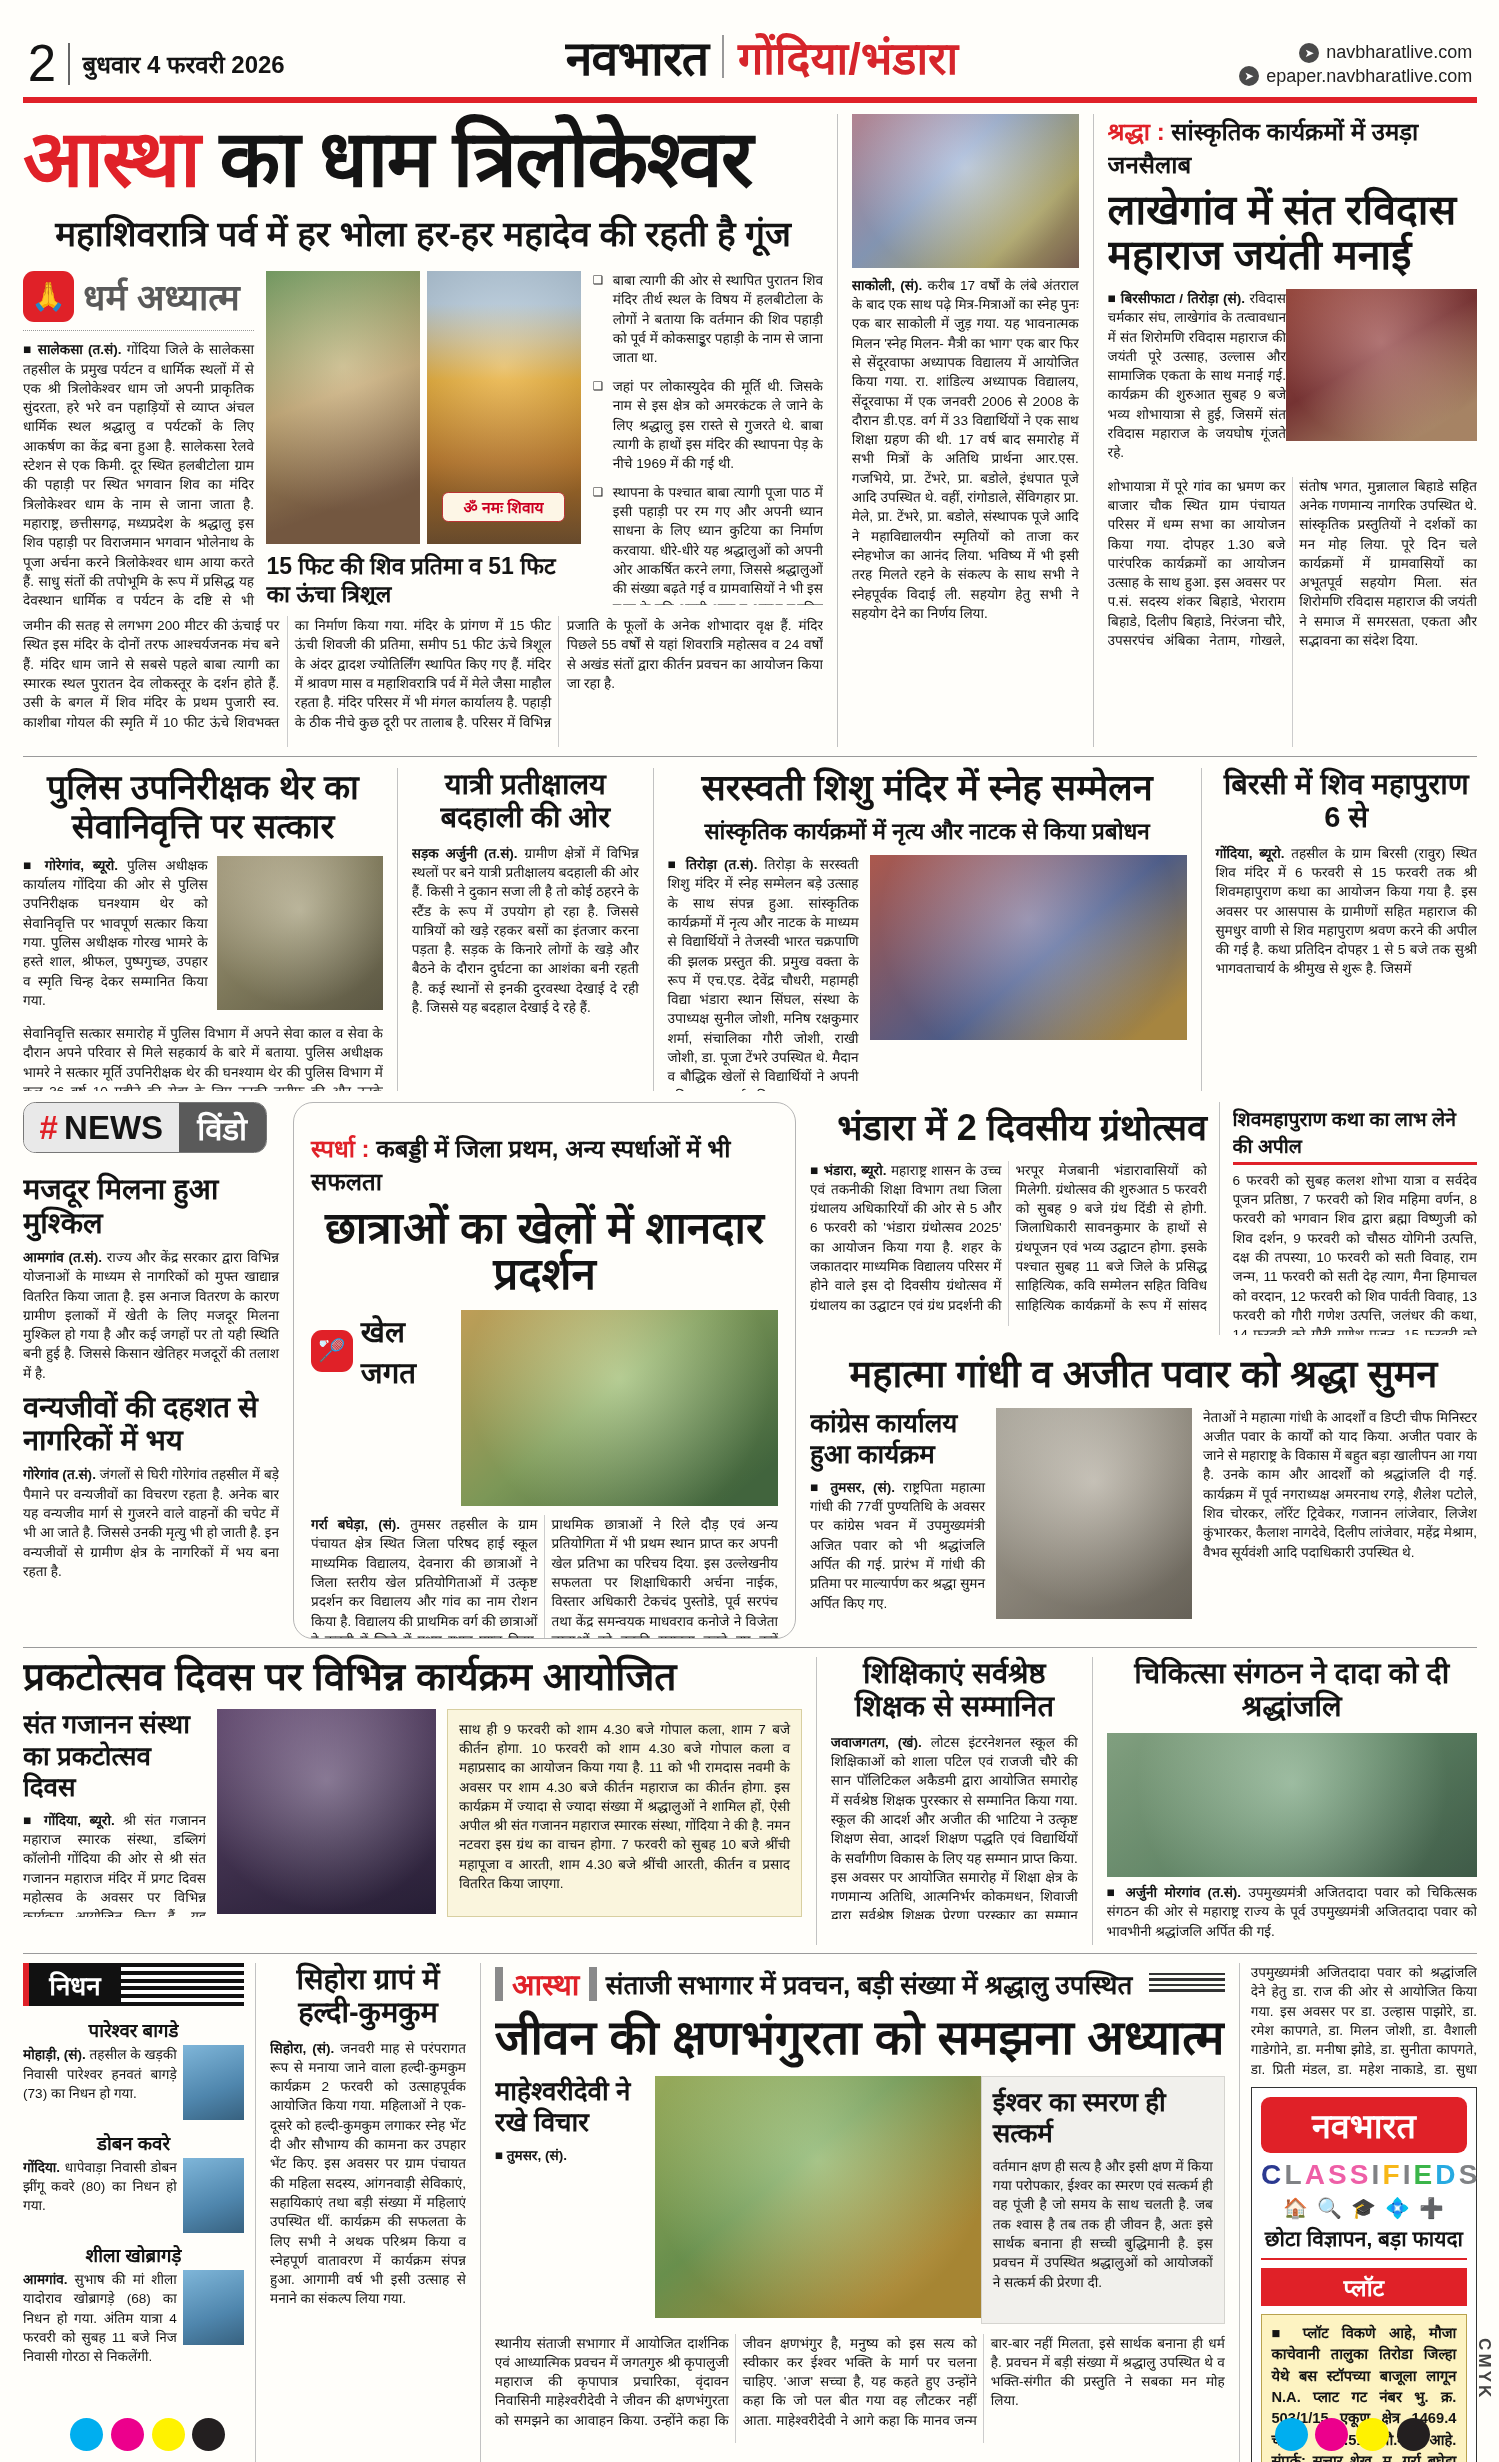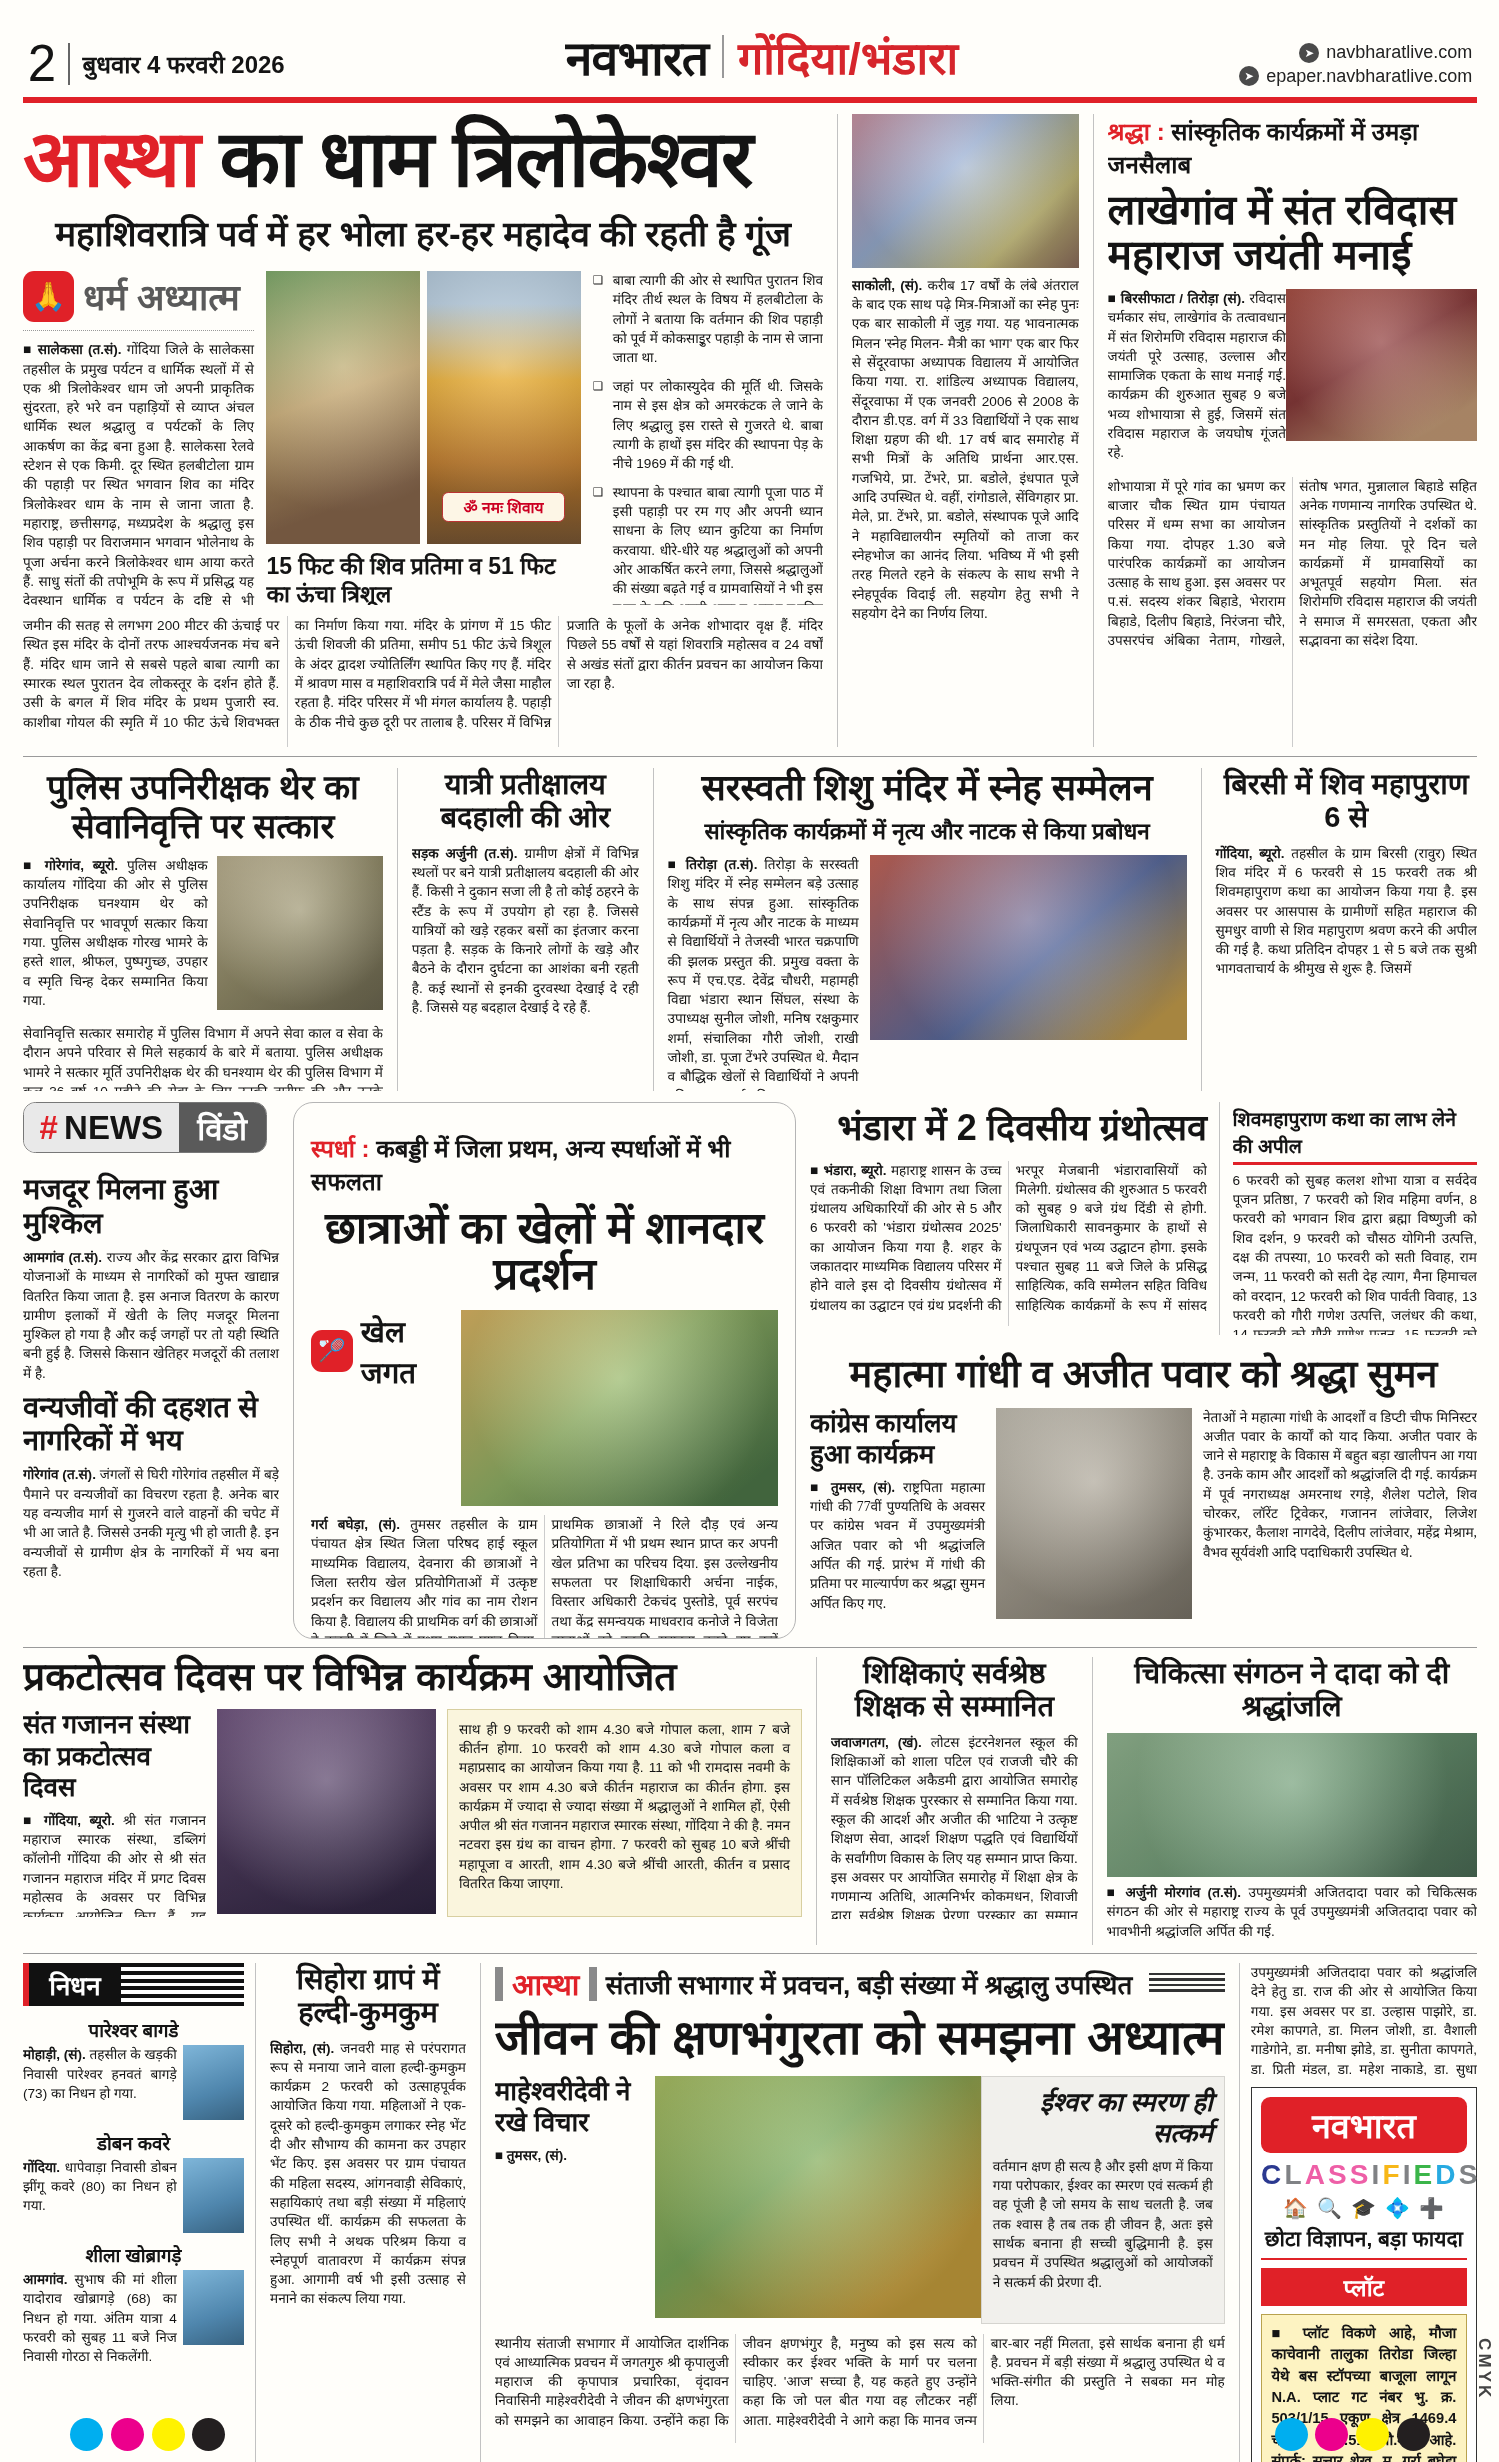--- a/index.html
+++ b/index.html
@@ -102,21 +102,21 @@
   .ph-sports { flex: 1; height: 196px; background: linear-gradient(140deg,#e9c06a,#97b86a 45%,#4f7a4a 90%); }
   .sp-body { height: 183px; overflow: hidden; }
   .right-region { flex: 1; display: flex; flex-direction: column; gap: 11px; overflow: hidden; }
   .rowA { display: flex; gap: 12.4px; height: 233px; overflow: hidden; }
   .granth { width: 397px; }
   .h-granth { font-size: 36px; font-weight: bold; text-align: right; margin-bottom: 9.3px; }
   .granth-body { height: 165px; overflow: hidden; }
   .birsi2 { flex: 1; overflow: hidden; }
   .gandhi { flex: 1; overflow: hidden; }
   .h-gandhi { font-size: 38px; font-weight: bold; text-align: center; margin-bottom: 9.3px; }
-  .gandhi-flex { display: flex; gap: 11px; font-family: Liberation Serif, serif; }
+  .gandhi-flex { display: flex; gap: 11px; }
   .gandhi-l { width: 175px; }
   .h4s { font-size: 26px; font-weight: bold; line-height: 1.2; margin-bottom: 7.8px; }
   .ph-gandhi { width: 196px; height: 211px; background: linear-gradient(140deg,#cfcabd,#a8a193 50%,#7c766a); }
 
   
   .band4 { border-top: 0.8px solid #9a9a9a; margin-top: 7.8px; height: 298px; overflow: hidden; padding-top: 9.3px; }
   .prakat { width: 779px; }
   .h-prakat { font-size: 39px; font-weight: bold; line-height: 1.05; margin-bottom: 11px; }
   .prakat-flex { display: flex; gap: 11px; height: 208px; overflow: hidden; }
   .prakat-c1 { width: 183px; }
@@ -480,21 +480,21 @@
       <div class="h-spirit">जीवन की क्षणभंगुरता को समझना अध्यात्म</div>
       <div class="spirit-flex">
         <div class="spirit-l">
           <div class="h4s">माहेश्वरीदेवी ने रखे विचार</div>
           <p class="body clip" style="height:183px;">
             <span class="byl">■ तुमसर, (सं).</span>
           </p>
         </div>
         <div class="ph ph-prav"></div>
         <div class="gray-box">
-          <div class="h4s" style="text-align:right;font-style:italic;">ईश्वर का स्मरण ही सत्कर्म</div>
+          <div class="h4s" style="text-align:left;">ईश्वर का स्मरण ही सत्कर्म</div>
           <p class="body">वर्तमान क्षण ही सत्य है और इसी क्षण में किया गया परोपकार, ईश्वर का स्मरण एवं सत्कर्म ही वह पूंजी है जो समय के साथ चलती है. जब तक श्वास है तब तक ही जीवन है, अतः इसे सार्थक बनाना ही सच्ची बुद्धिमानी है. इस प्रवचन में उपस्थित श्रद्धालुओं को आयोजकों ने सत्कर्म की प्रेरणा दी.</p>
         </div>
       </div>
       <div class="spirit-bottom">स्थानीय संताजी सभागार में आयोजित दार्शनिक एवं आध्यात्मिक प्रवचन में जगतगुरु श्री कृपालुजी महाराज की कृपापात्र प्रचारिका, वृंदावन निवासिनी माहेश्वरीदेवी ने जीवन की क्षणभंगुरता को समझने का आवाहन किया. उन्होंने कहा कि जीवन क्षणभंगुर है, मनुष्य को इस सत्य को स्वीकार कर ईश्वर भक्ति के मार्ग पर चलना चाहिए. 'आज' सच्चा है, यह कहते हुए उन्होंने कहा कि जो पल बीत गया वह लौटकर नहीं आता. माहेश्वरीदेवी ने आगे कहा कि मानव जन्म बार-बार नहीं मिलता, इसे सार्थक बनाना ही धर्म है. प्रवचन में बड़ी संख्या में श्रद्धालु उपस्थित थे व भक्ति-संगीत की प्रस्तुति ने सबका मन मोह लिया.</div>
     </div>
 
     <div class="class-col">
       <p class="body clip" style="height:116px;">उपमुख्यमंत्री अजितदादा पवार को श्रद्धांजलि देने हेतु डा. राज की ओर से आयोजित किया गया. इस अवसर पर डा. उल्हास पाझोरे, डा. रमेश कापगते, डा. मिलन जोशी, डा. वैशाली गाडेगोने, डा. मनीषा झोडे, डा. सुनीता कापगते, डा. प्रिती मंडल, डा. महेश नाकाडे, डा. सुधा रहेले, डा. कुमुद गायकवाड़ उपस्थित थे.</p>
       <div class="class-box">
         <div class="nb-pill">नवभारत</div>

